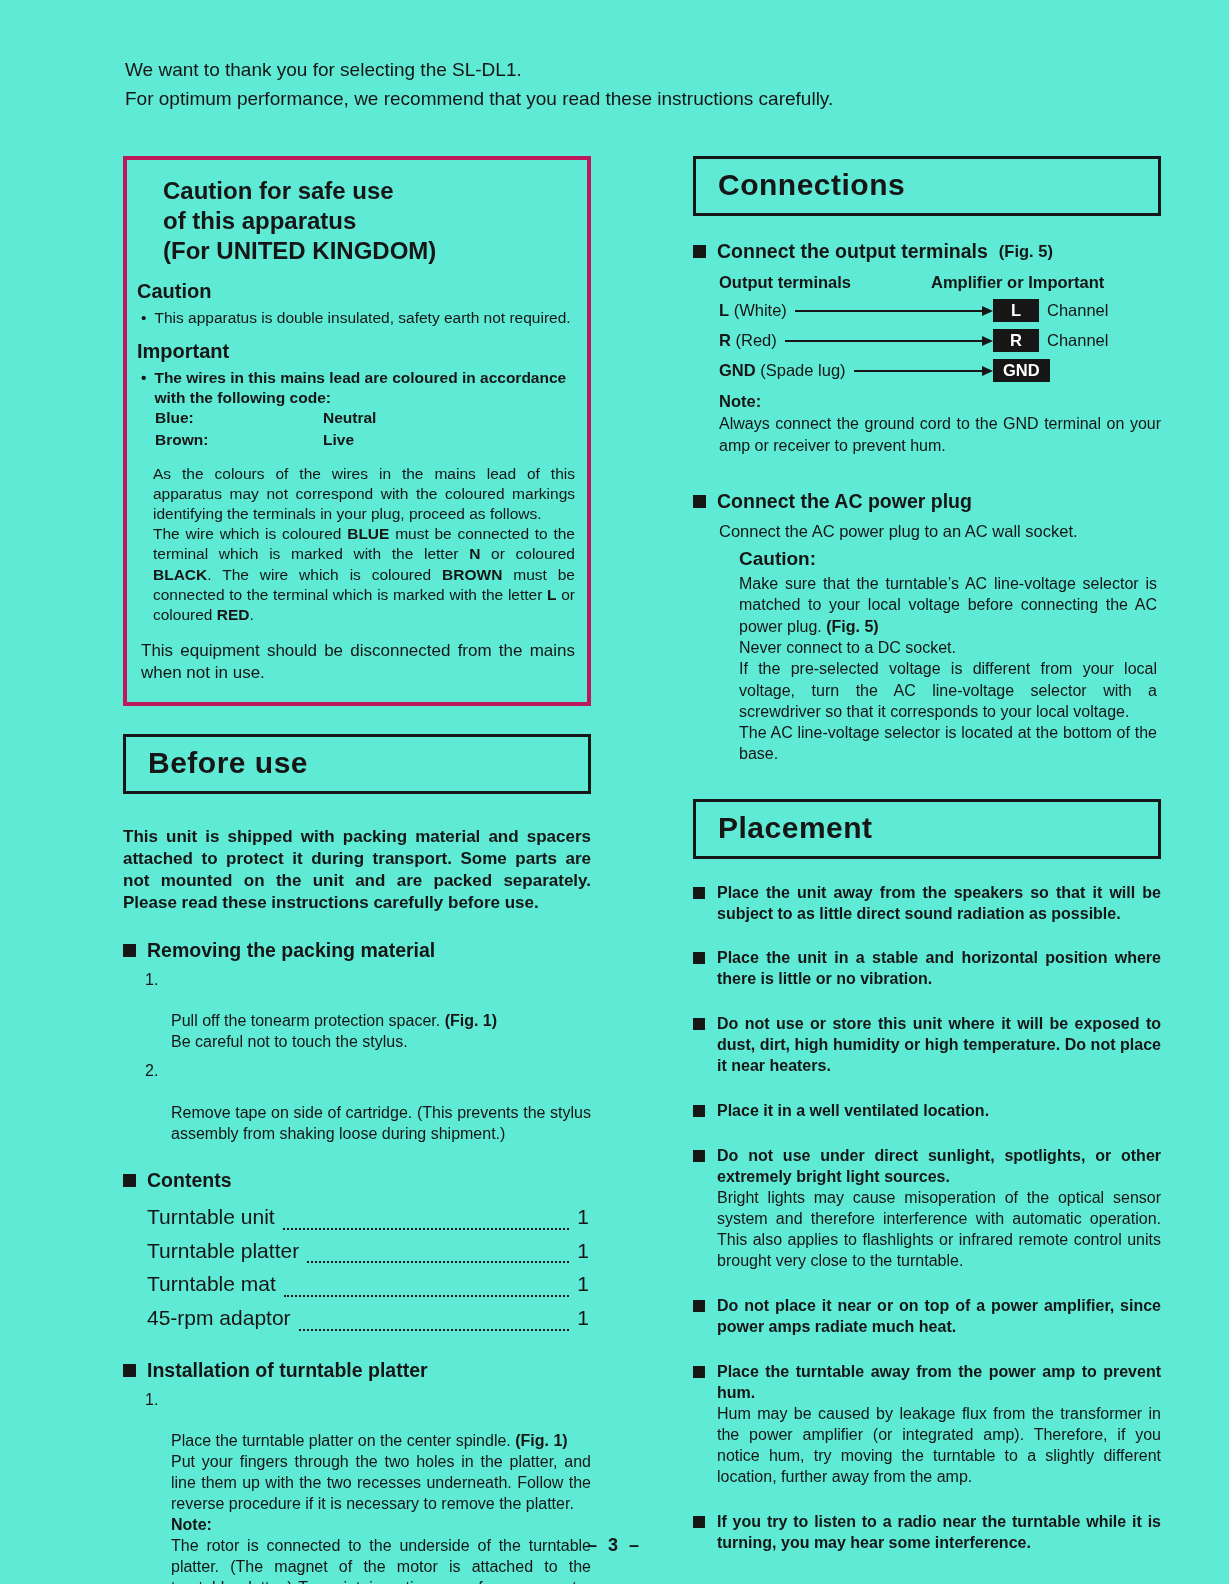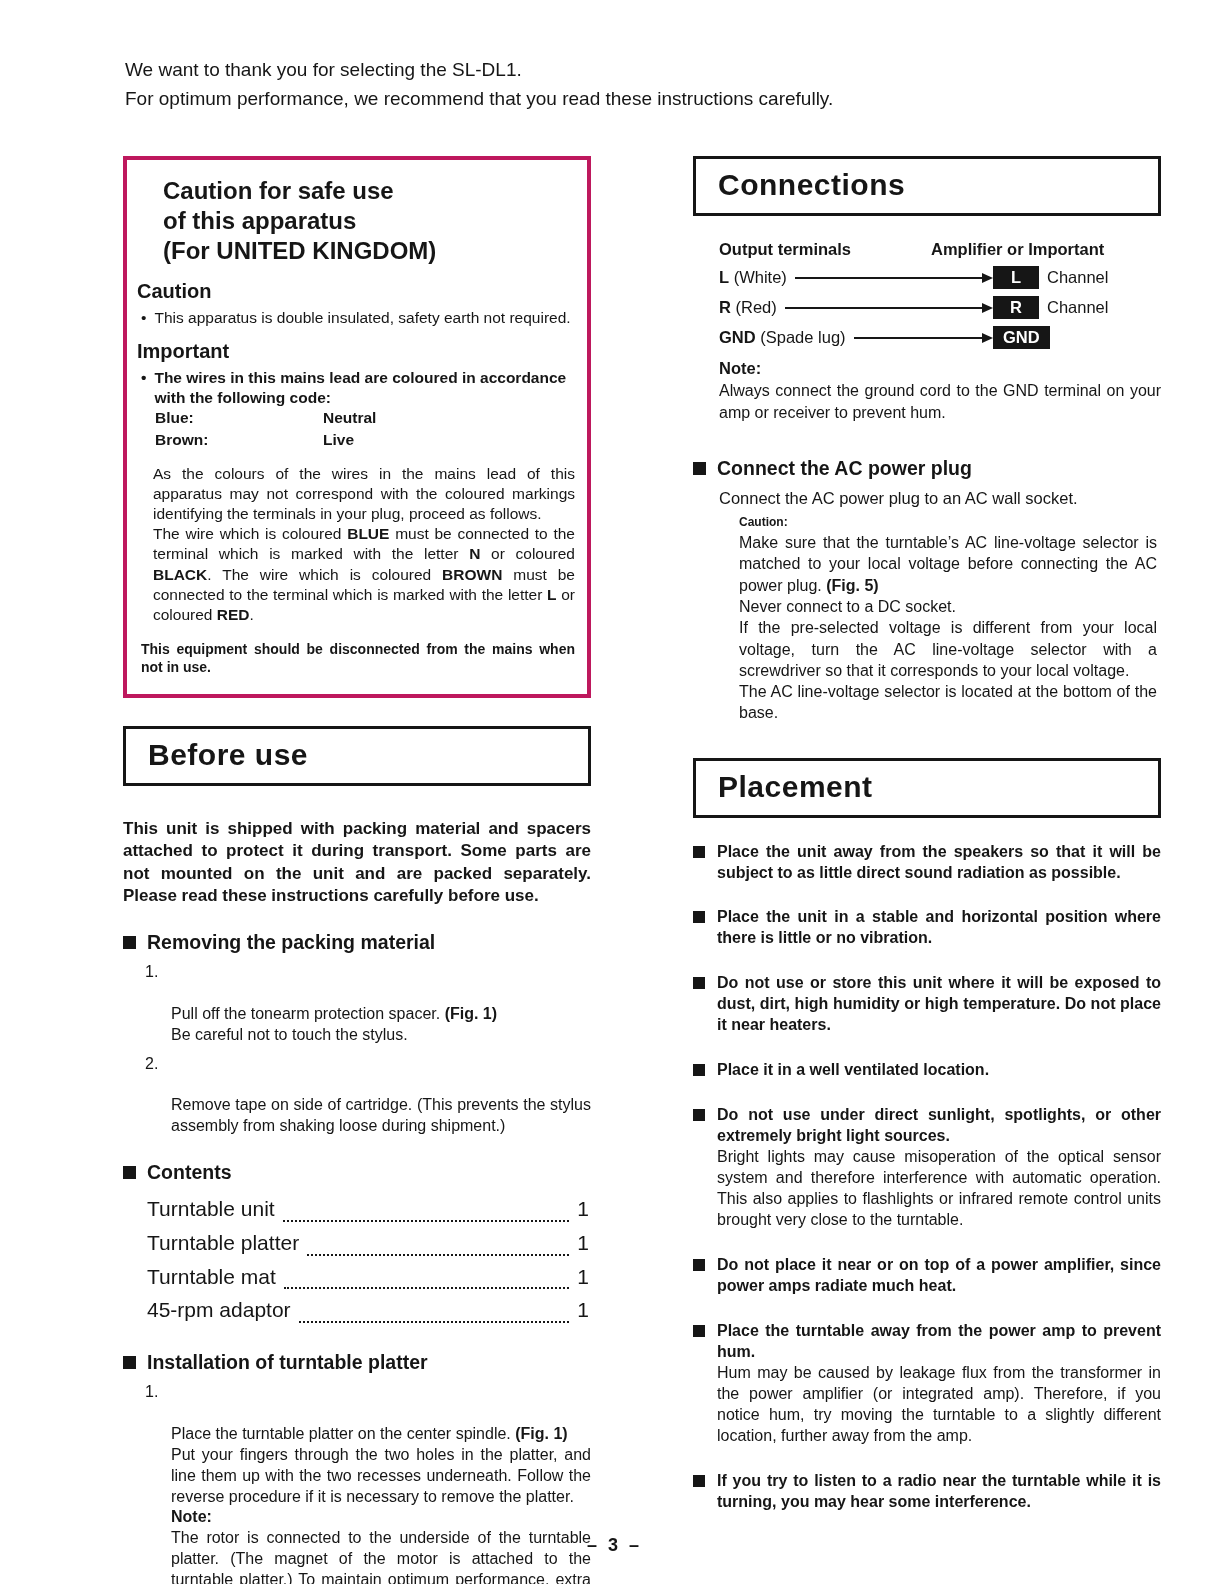--- a/index.html
+++ b/index.html
@@ -1,38 +1,38 @@
 <!DOCTYPE html>
 <html><head>
 <meta charset="utf-8">
 <style>
   html,body { margin:0; padding:0; background:#d8d8d4; }
   .page {
     position:relative; width:1229px; height:1584px; margin:0 auto;
-    background:#ffffff; color:#161616;
+    background:#5eead4; color:#161616;
     font-family:"Liberation Sans", sans-serif;
     overflow:hidden;
   }
   
   .intro { position:absolute; left:125px; top:56px; width:830px; font-size:19px; line-height:1.5; }
   
   .col { position:absolute; top:156px; width:468px; }
   .col-left { left:123px; }
   .col-right { left:693px; }
 
   
   .caution-box { border:4px solid #be185d; padding:16px 10px 18px 10px; }
   .caution-title { font-size:24px; font-weight:bold; line-height:1.25; margin:0 0 14px 26px; }
   .c-subhead { font-size:20px; font-weight:bold; margin:12px 0 5px 0; }
   .c-bullet { display:flex; gap:8px; font-size:15.5px; line-height:1.28; margin-left:4px; }
   .c-bullet.bold { font-weight:bold; }
   .wire-row { display:flex; font-weight:bold; font-size:15.5px; line-height:1.4; padding-left:18px; }
   .wire-label { width:168px; }
   .c-para { font-size:15.5px; line-height:1.3; text-align:justify; white-space:pre-line; margin:13px 2px 0 16px; }
-  .c-final { font-weight:bold; font-size:14px; line-height:1.3; text-align:justify; margin:15px 2px 0 4px; }
+  .c-final { font-weight:normal; font-size:17px; line-height:1.3; text-align:justify; margin:15px 2px 0 4px; }
 
   
   .banner { border:3px solid #161616; margin-top:28px; padding:9px 10px 11px 22px;
             font-size:30px; font-weight:bold; letter-spacing:0.5px; }
   .banner.first { margin-top:0; }
   .banner.placement { margin-top:34px; }
 
   .lead { margin-top:32px; font-weight:bold; font-size:17px; line-height:1.3; text-align:justify; }
 
   .sec { margin-top:24px; }
@@ -63,21 +63,21 @@
   .t-right { width:168px; display:flex; align-items:center; flex:none; }
   .chan-box { background:#161616; color:#ffffff; font-weight:bold; padding:0 10px;
               min-width:26px; text-align:center; font-size:16.5px; line-height:23px; }
   .t-suffix { margin-left:8px; }
   .note-head { font-weight:bold; margin:10px 0 2px 26px; font-size:16.5px; }
   .note-body { text-align:justify; }
 
   .ac-sec { margin-top:34px; }
   .ac-line1 { margin:9px 0 0 26px; font-size:16.5px; }
   .ac-caution { margin:7px 4px 0 46px; font-size:16px; }
-  .ac-caution .head { font-weight:bold; font-size:12px; margin-bottom:3px; }
+  .ac-caution .head { font-weight:bold; font-size:19px; margin-bottom:3px; }
   .ac-body { text-align:justify; white-space:pre-line; line-height:1.33; }
 
   
   .p-item { display:flex; gap:12px; margin-top:24px; font-size:16px; line-height:1.31; }
   .p-sq { flex:none; width:12px; height:12px; background:#161616; margin-top:4px; }
   .p-body { flex:1; text-align:justify; white-space:pre-line; }
 
   .page-num { position:absolute; top:1535px; left:0; width:100%; text-align:center;
               font-size:18px; font-weight:bold; letter-spacing:3px; }
   b { font-weight:bold; }
@@ -191,20 +191,25 @@
     </div>
   </div>
 
   <div class="col col-right">
 
     <div class="banner first">
       <span>Connections</span>
     </div>
 
     <div class="sec">
+      <div class="sec-head">
+        <span class="sq"></span>
+        <span>Connect the output terminals</span>
+        <span class="fig">(Fig. 5)</span>
+      </div>
 
       <div class="term">
         <div class="term-cols">
           <span class="tl">Output terminals</span>
           <span>Amplifier or Important</span>
         </div>
 
         <div class="term-row">
           <span class="t-label"><b>L</b><span> (White)</span></span>
           <span class="arrow">

